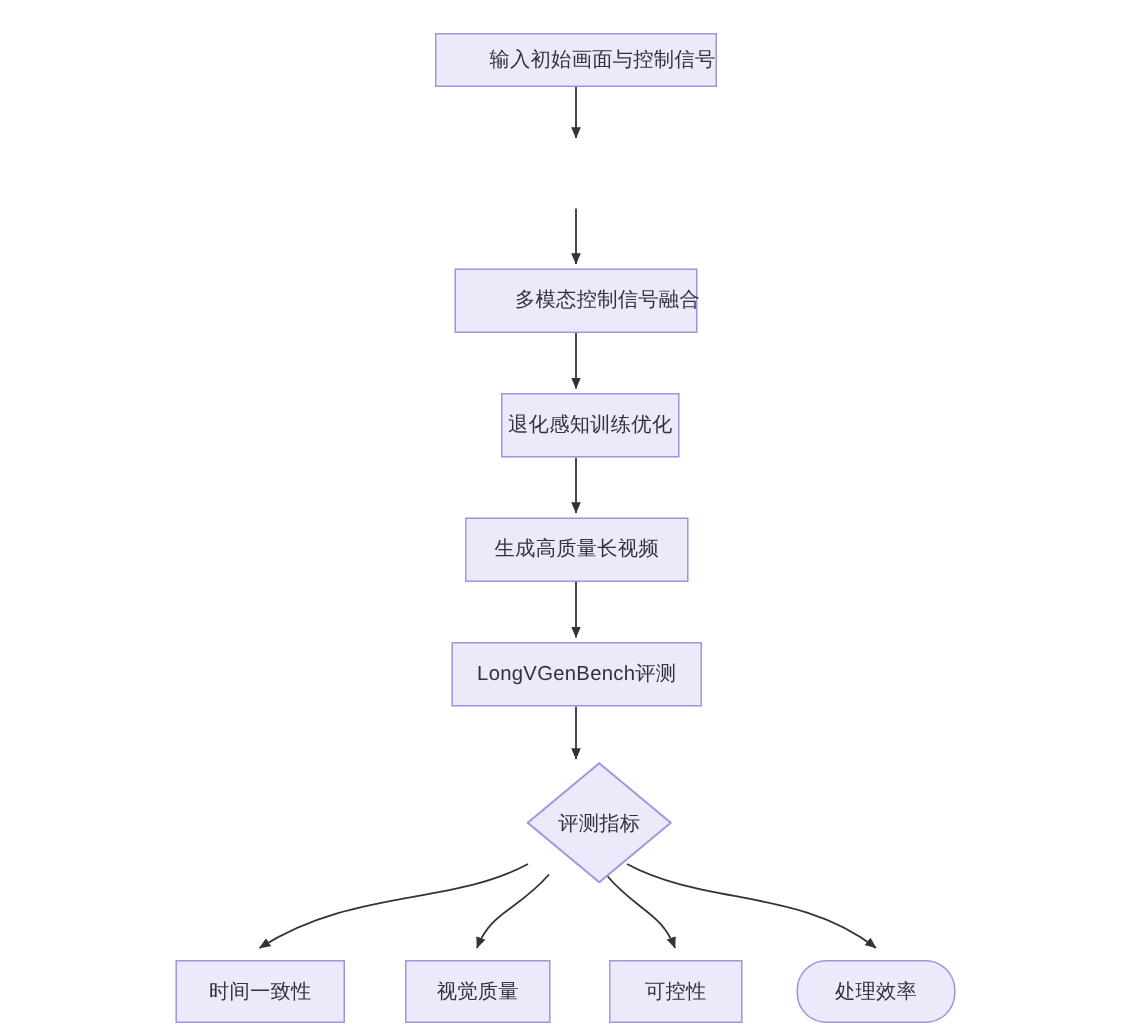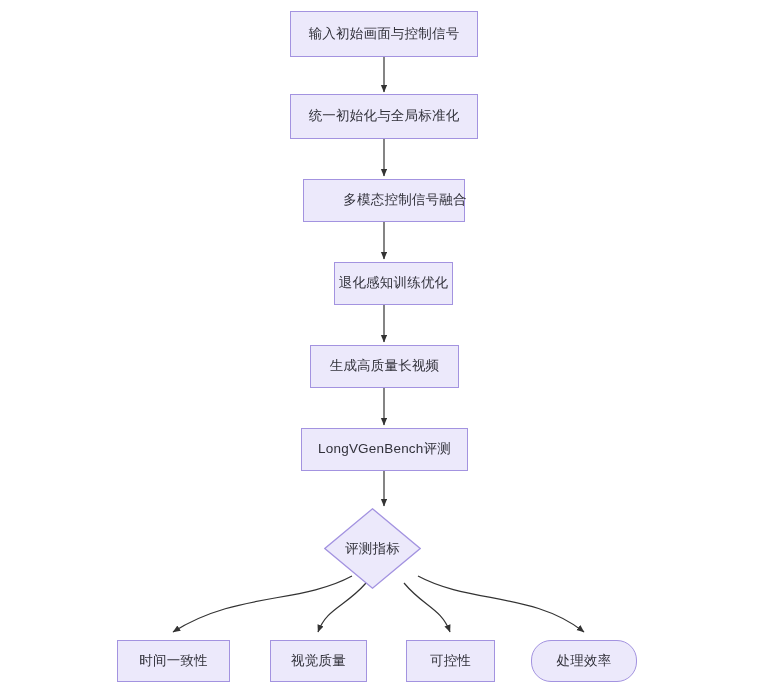--- a/index.html
+++ b/index.html
@@ -88,45 +88,42 @@
       <line x1="384" y1="388" x2="384" y2="425"></line>
       <line x1="384" y1="464" x2="384" y2="506"></line>
 
       <path d="M 352,576 C 300,604 236,592 173,632"></path>
       <path d="M 366,583 C 345,607 327,608 318,632"></path>
       <path d="M 404,583 C 424,607 441,608 450,632"></path>
       <path d="M 418,576 C 470,604 533,592 584,632"></path>
     </g>
   </svg>
 
-  <div class="node" style="left:290px; top:11px; width:188px; height:46px;">
+  <div class="node" style="left:290px; top:22px; width:188px; height:36px;justify-content:flex-end;">
     <span class="node-label">输入初始画面与控制信号</span>
   </div>
 
-  <div class="node" style="left:290px; top:94px; width:188px; height:45px;">
-    <span class="node-label">统一初始化与全局标准化</span>
-  </div>
 
   <div class="node" style="left:303px; top:179px; width:162px; height:43px;padding-left:42px;">
     <span class="node-label">多模态控制信号融合</span>
   </div>
 
   <div class="node" style="left:310px; top:262px; width:119px; height:43px;margin-left:24px;">
     <span class="node-label">退化感知训练优化</span>
   </div>
 
   <div class="node" style="left:310px; top:345px; width:149px; height:43px;">
     <span class="node-label">生成高质量长视频</span>
   </div>
 
   <div class="node" style="left:301px; top:428px; width:167px; height:43px;">
     <span class="node-label">LongVGenBench评测</span>
   </div>
 
-  <div class="diamond-wrap" style="left:324px; top:508px; width:97px; height:81px;">
+  <div class="diamond-wrap" style="left:351px; top:508px; width:97px; height:81px;">
     <svg class="diamond-shape" viewBox="0 0 97 81" preserveAspectRatio="none">
       <polygon points="48.5,0.8 96.2,40.5 48.5,80.2 0.8,40.5" fill="#ece9fb" stroke="#a393e0" stroke-width="1.3"></polygon>
     </svg>
     <span class="diamond-label">评测指标</span>
   </div>
 
   <div class="node" style="left:117px; top:640px; width:113px; height:42px;">
     <span class="node-label">时间一致性</span>
   </div>
 

